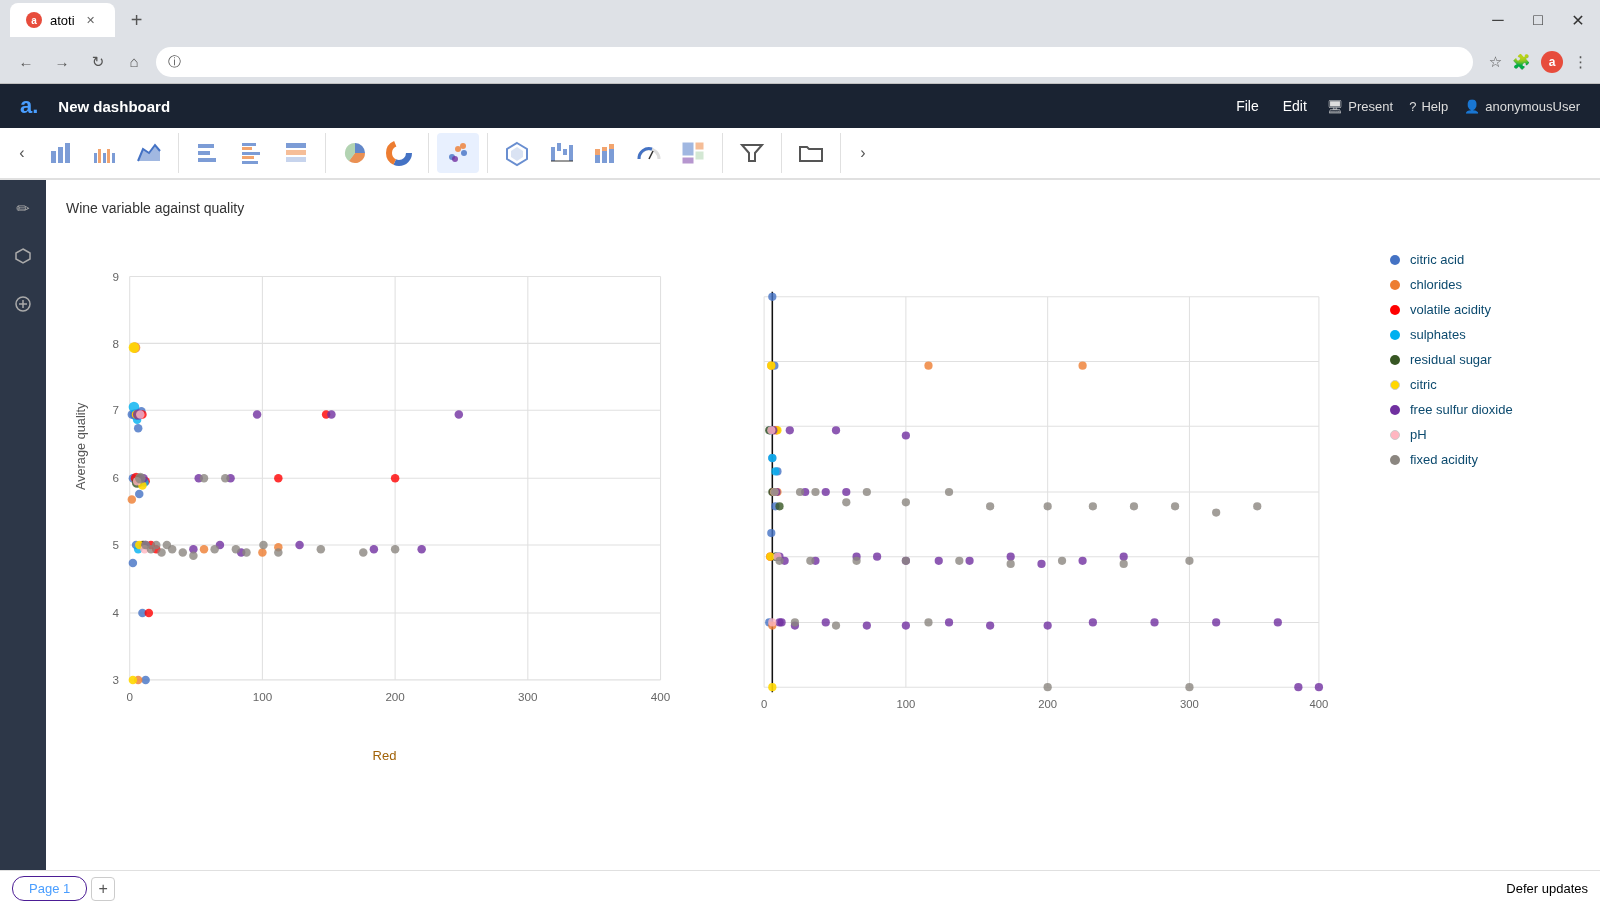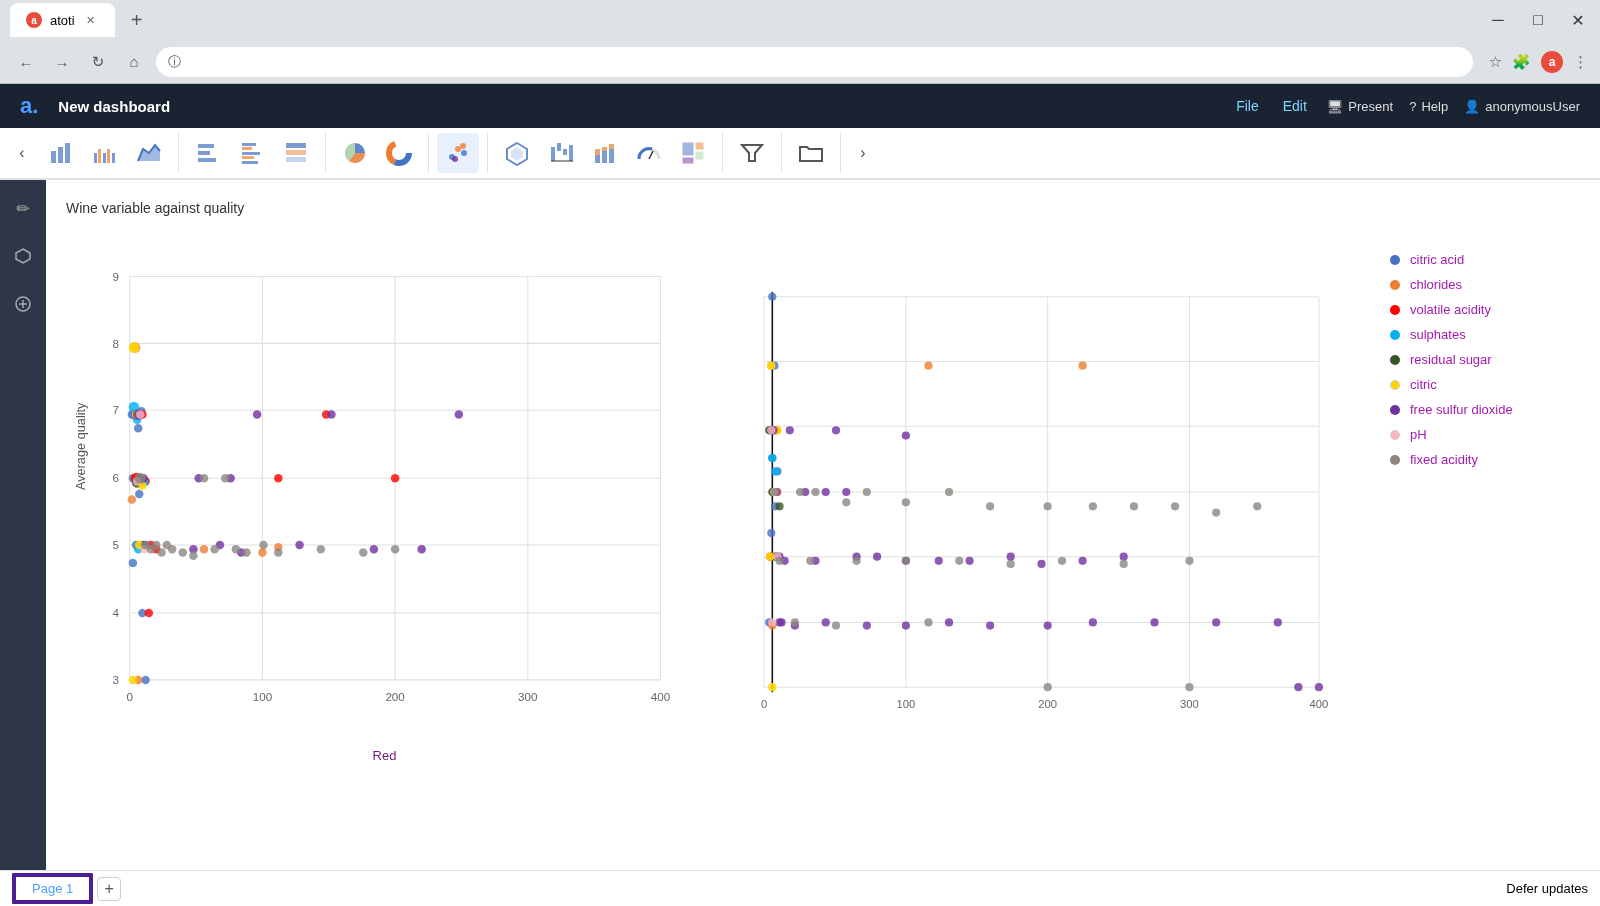--- a/index.html
+++ b/index.html
@@ -83,21 +83,21 @@
       font-weight: bold;
       color: #4a9eff;
       margin-right: 12px;
     }
     .app-title {
       font-size: 15px;
       color: white;
       font-weight: bold;
     }
     .app-menu { margin-left: auto; display: flex; align-items: center; gap: 24px; }
-    .app-menu-item { font-size: 14px; color: #7dd3fc; cursor: pointer; }
+    .app-menu-item { font-size: 14px; color: #ffffff; cursor: pointer; }
     .app-menu-actions { display: flex; align-items: center; gap: 16px; margin-left: 20px; }
     .menu-action { font-size: 13px; color: #ddd; cursor: pointer; display: flex; align-items: center; gap: 5px; }
 
     
     .toolbar {
       background: white;
       height: 52px;
       display: flex;
       align-items: center;
       padding: 0 8px;
@@ -178,61 +178,61 @@
     }
 
     .scatter-svg {
       width: 100%;
       height: 100%;
     }
 
     .chart-xlabel {
       text-align: center;
       font-size: 13px;
-      color: #701a75;
+      color: #a16207;
       margin-top: 16px;
       padding-top: 8px;
     }
 
     
     .legend-panel {
       width: 200px;
       padding: 20px 10px;
       display: flex;
       flex-direction: column;
       gap: 10px;
     }
     .legend-item {
       display: flex;
       align-items: center;
       gap: 10px;
       font-size: 13px;
-      color: #a21caf;
+      color: #0c4a6e;
     }
     .legend-dot {
       width: 10px; height: 10px;
       border-radius: 50%;
       flex-shrink: 0;
     }
 
     
     .bottom-bar {
       background: white;
       height: 36px;
       display: flex;
       align-items: center;
       padding: 0 12px;
       border-top: 1px solid #e0e0e0;
       gap: 4px;
     }
     .page-tab {
       padding: 4px 16px;
       font-size: 13px;
-      border: 4px solid #4c1d95;
-      border-radius: 1px;
+      border: 1px solid #4c1d95;
+      border-radius: 12px;
       color: #4a9eff;
       cursor: pointer;
       text-align: center;
     }
     .page-add {
       width: 24px; height: 24px;
       border: 1px solid #ccc;
       border-radius: 4px;
       display: flex; align-items: center; justify-content: center;
       cursor: pointer;

